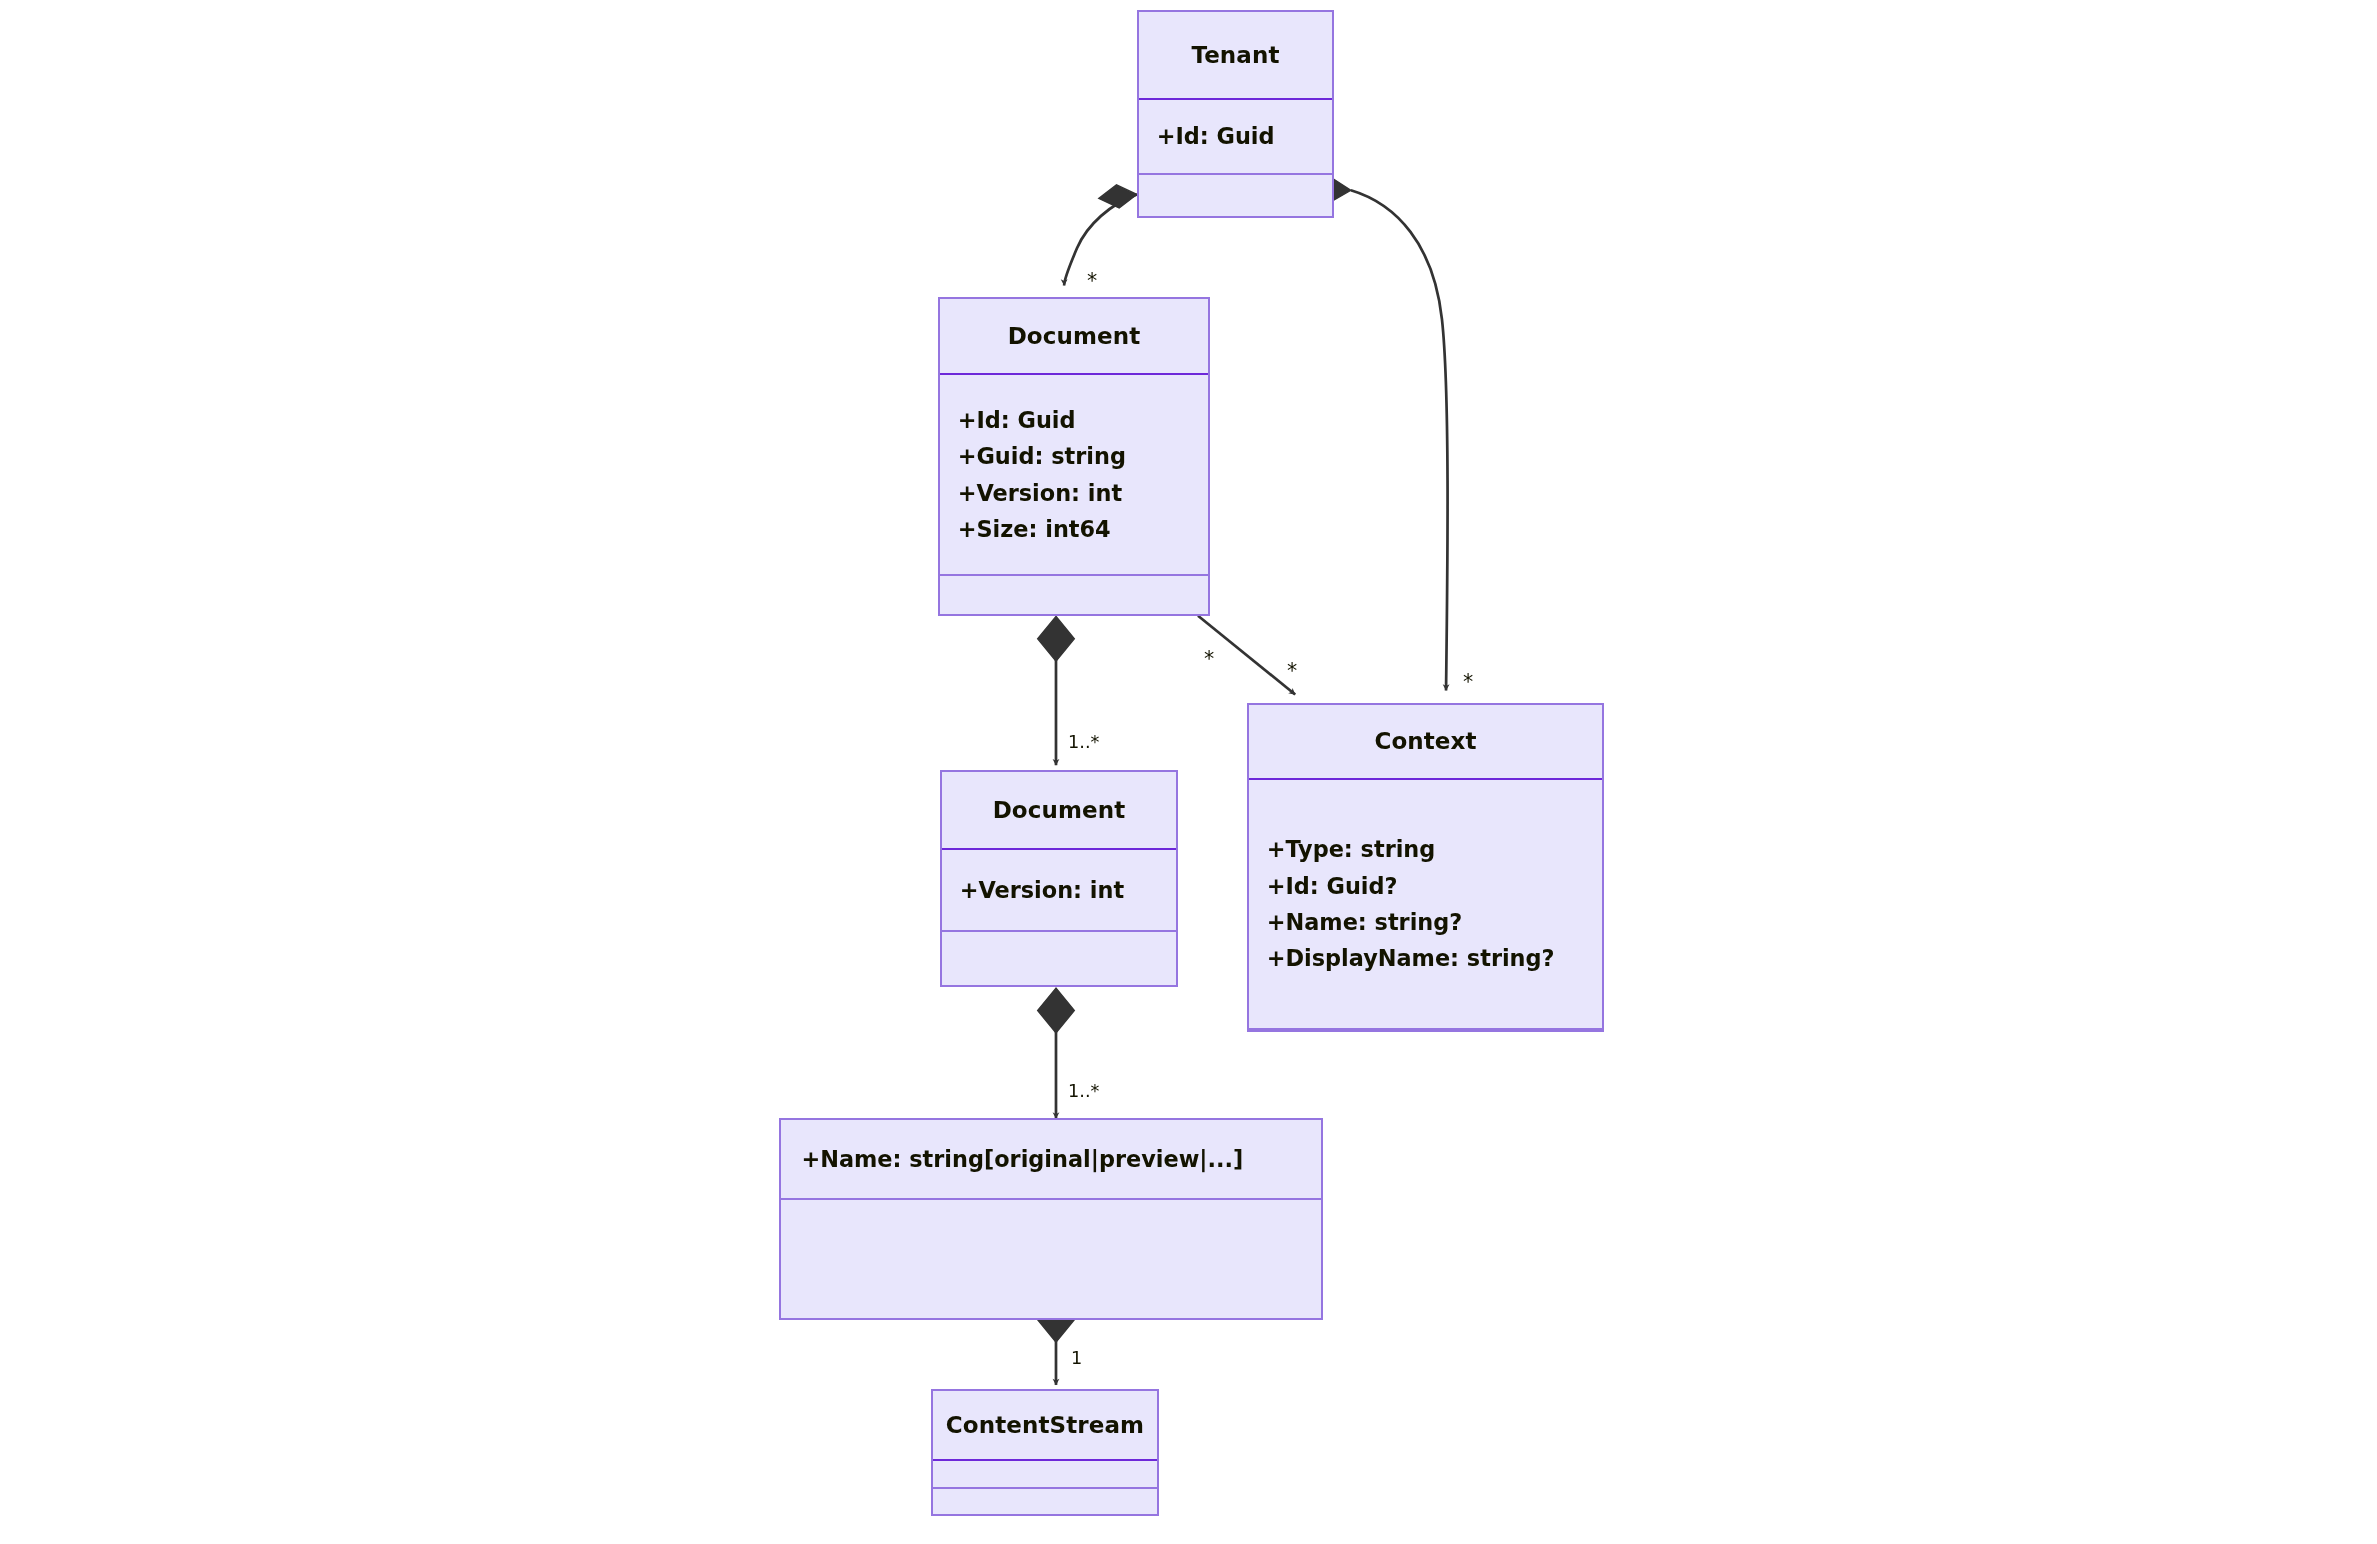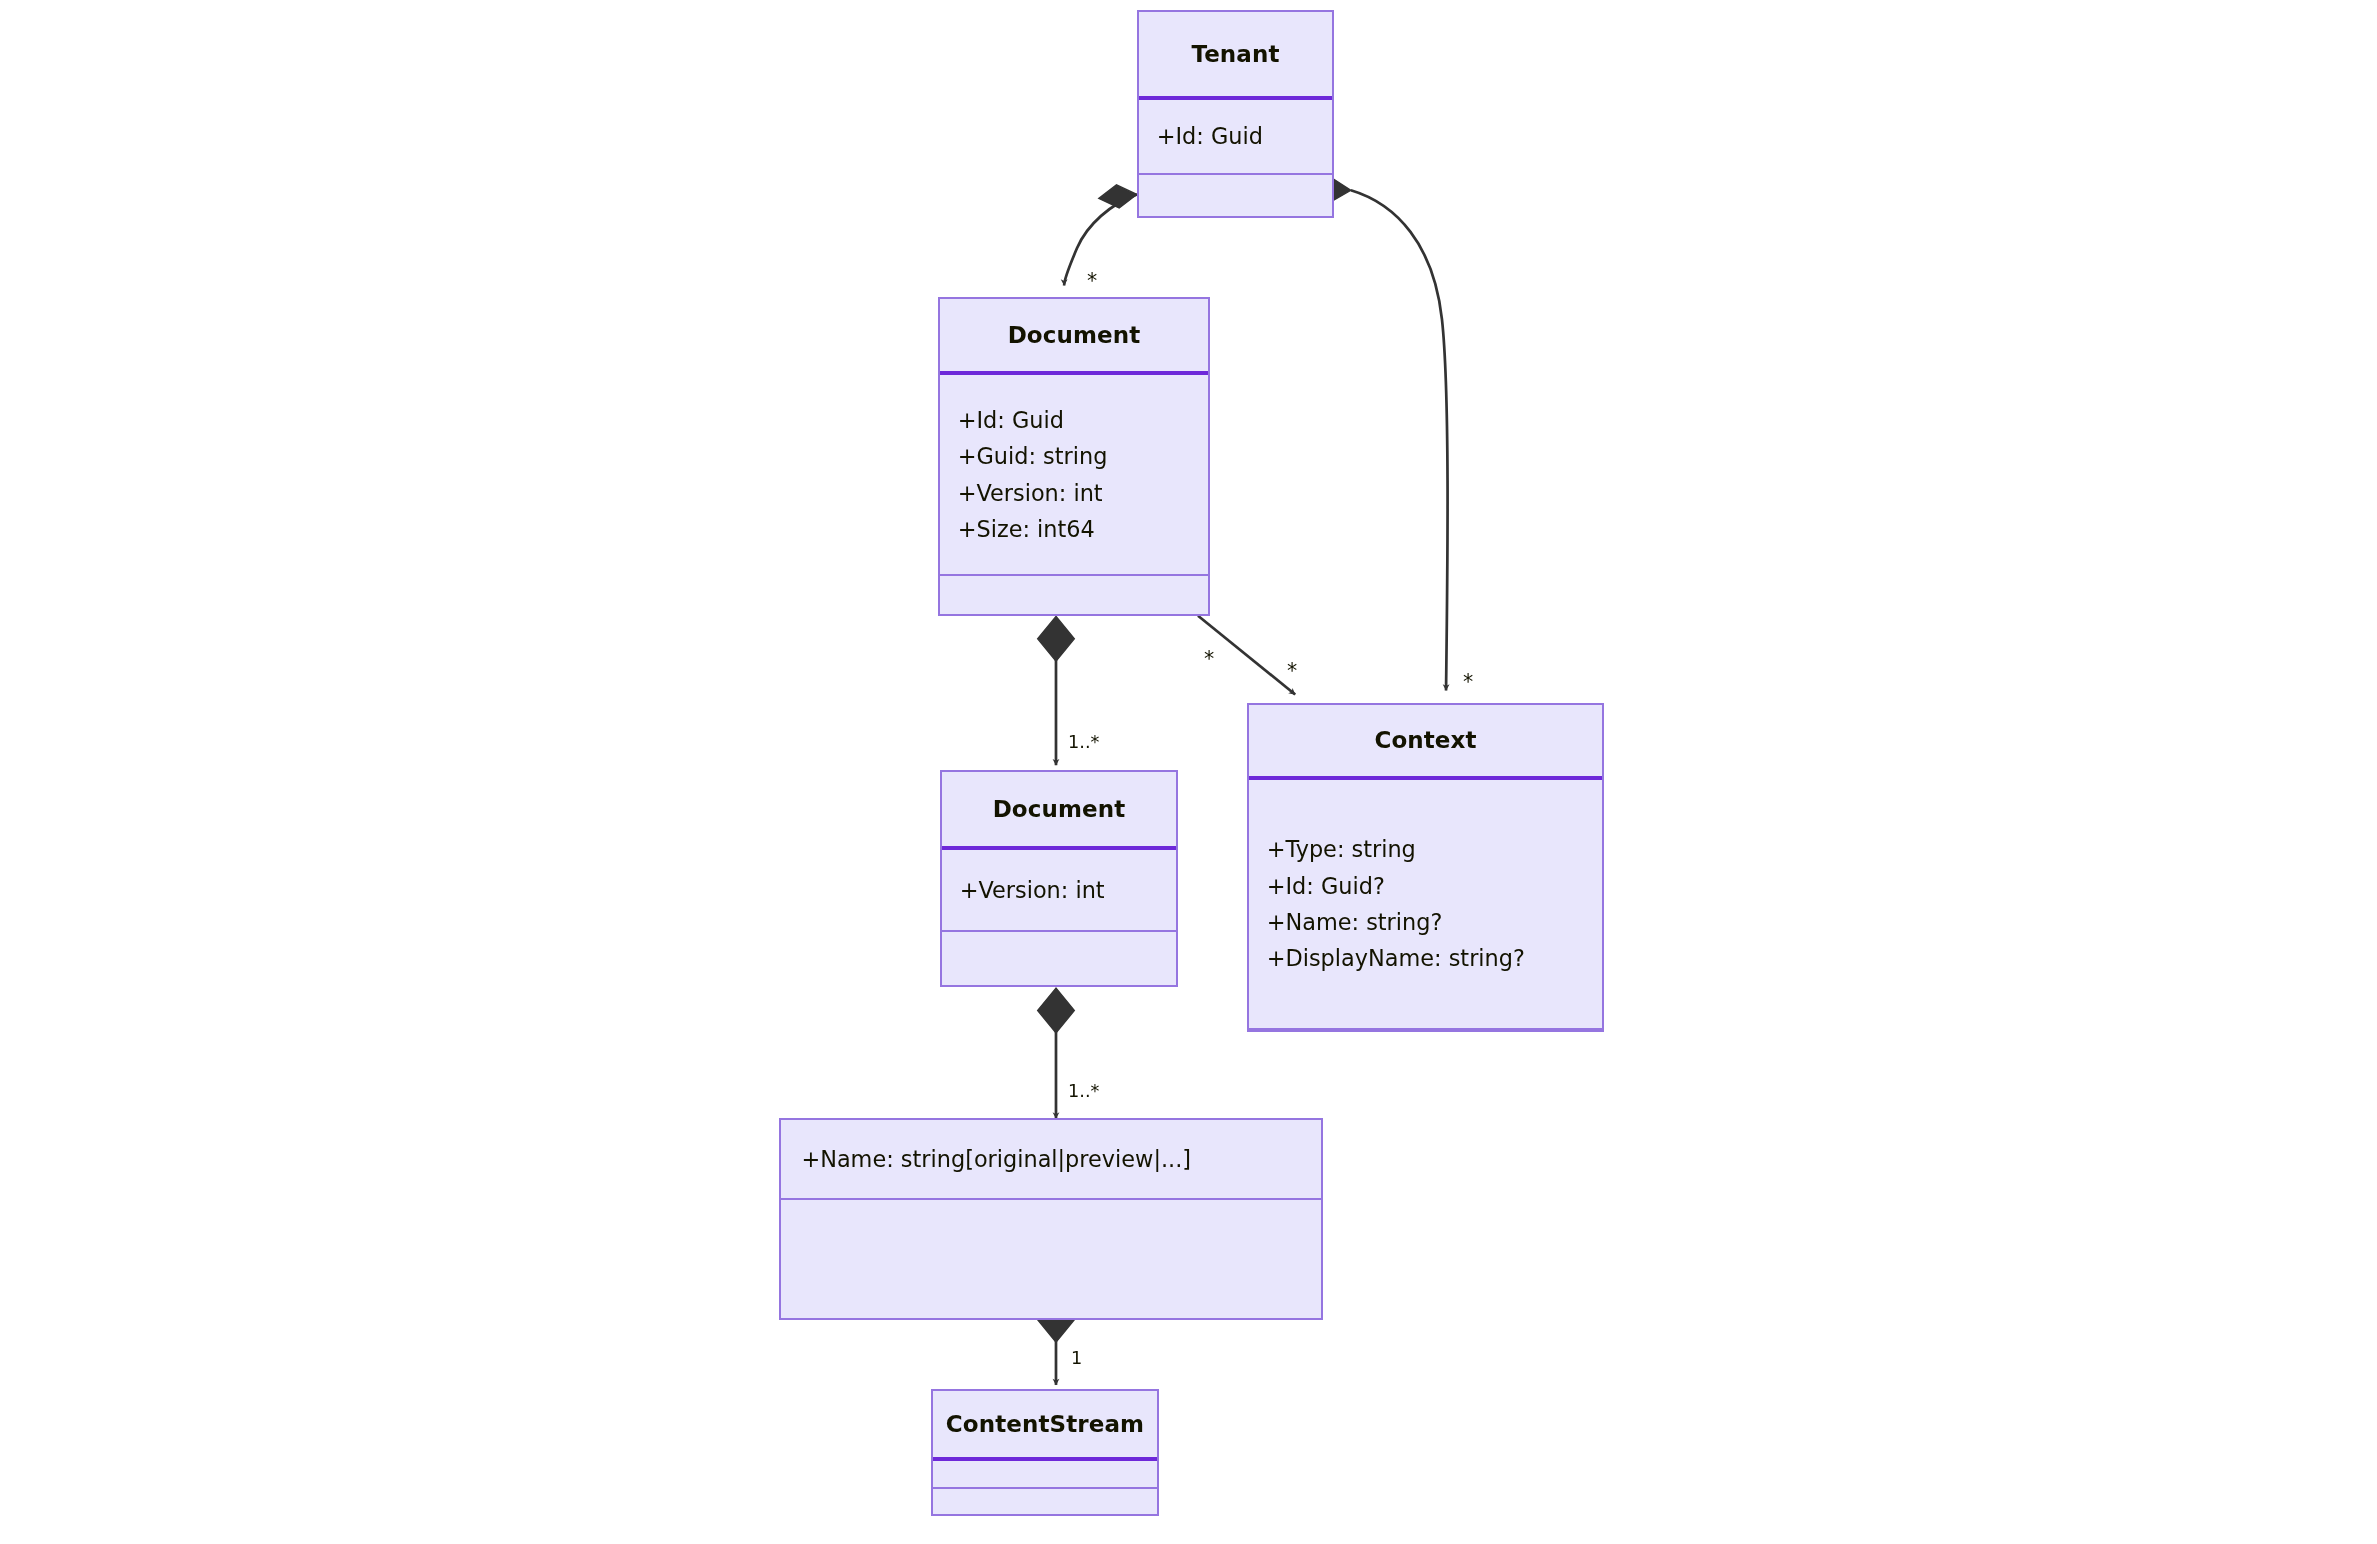--- a/index.html
+++ b/index.html
@@ -37,28 +37,29 @@
   }
   .compartment {
     box-sizing: border-box;
     background: #e8e6fc;
     position: relative;
   }
   .compartment.title-c {
     display: flex;
     align-items: center;
     justify-content: center;
-    border-bottom: 4px solid #6d28d9;
+    border-bottom: 2px solid #6d28d9;
   }
   .compartment.attrs-c {
     border-bottom: 2px solid #9575e0;
     display: flex;
     flex-direction: column;
     justify-content: center;
     padding-left: 17.7px;
+    font-weight: bold;
   }
   .compartment.methods-c {
     flex: 1 1 auto;
   }
   .class-title {
     font-size: 23px;
     font-weight: bold;
     color: #131300;
     letter-spacing: 0.1px;
     white-space: nowrap;

